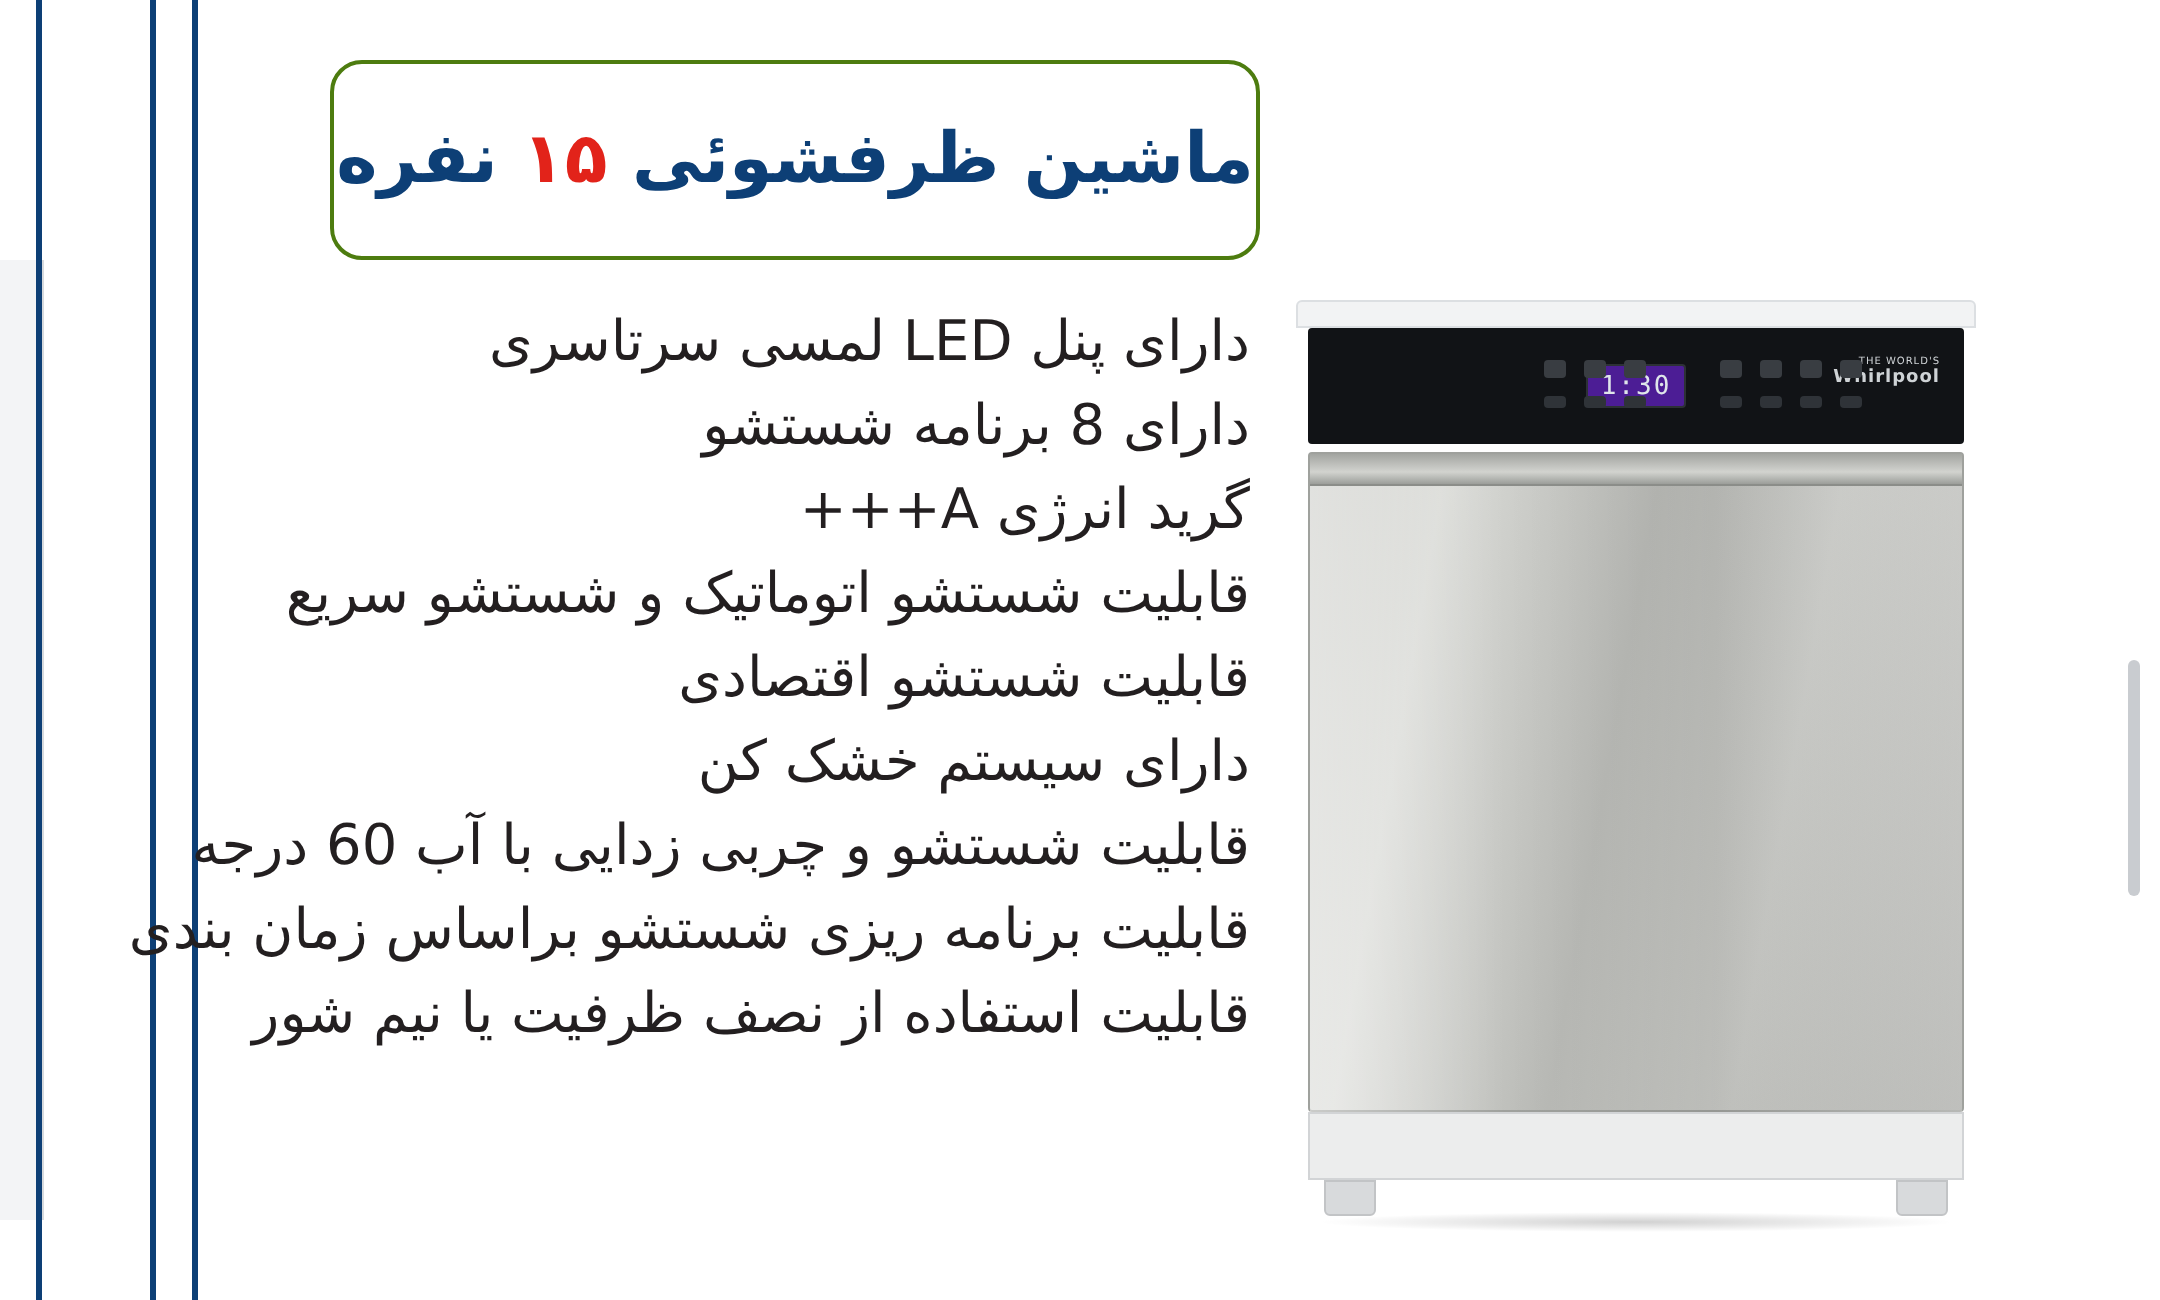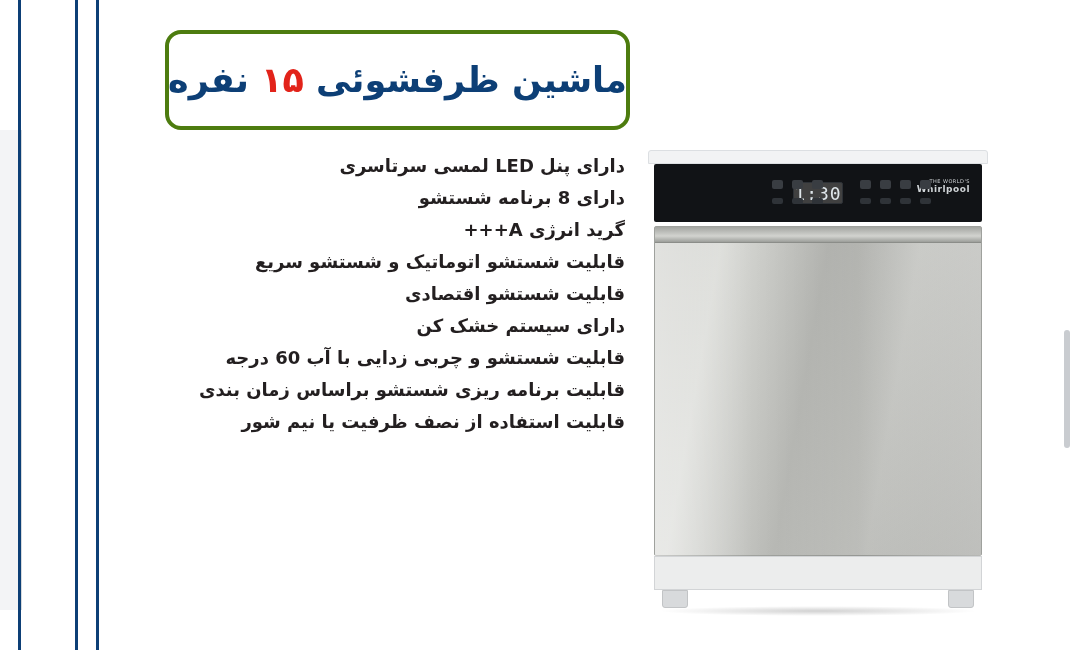--- a/index.html
+++ b/index.html
@@ -64,21 +64,21 @@
     border-radius: 3px;
   }
 
   
   .title-box {
     position: absolute;
     right: 450px;
     top: 30px;
     width: 465px;
     height: 100px;
-    border: 4px solid #4d7c0f;
+    border: 2px solid #4d7c0f;
     border-radius: 16px;
     box-sizing: border-box;
     display: flex;
     align-items: center;
     justify-content: center;
     background: #ffffff;
   }
   .title-text {
     font-size: 35px;
     font-weight: bold;
@@ -94,26 +94,26 @@
   
   .features {
     position: absolute;
     right: 455px;
     top: 150px;
     width: 470px;
     direction: rtl;
     text-align: right;
   }
   .feature {
-    font-size: 18px;
+    font-size: 28px;
     color: #231f20;
     line-height: 1.0;
     padding: 7px 0;
     white-space: nowrap;
-    font-weight: 700;
+    font-weight: 400;
   }
 
   
   .appliance {
     position: absolute;
     left: 648px;
     top: 150px;
     width: 340px;
     height: 475px;
   }
@@ -147,26 +147,26 @@
   }
   .dw-panel .brand .b1 { font-size: 5px; display:block; }
   .dw-panel .brand .b2 { font-size: 9px; font-weight: bold; display:block; }
   .dw-panel .display {
     position: absolute;
     left: 50%;
     transform: translateX(-50%);
     top: 18px;
     width: 48px;
     height: 20px;
-    background: #404040;
+    background: #4c1d95;
     border: 1px solid #2d3136;
     border-radius: 2px;
     color: #dfe6ea;
     font-family: "DejaVu Sans Mono", "Liberation Mono", monospace;
-    font-size: 18px;
+    font-size: 13px;
     display: flex;
     align-items: center;
     justify-content: center;
     letter-spacing: 1px;
   }
   .dw-btn-row {
     position: absolute;
     display: flex;
     gap: 9px;
   }

